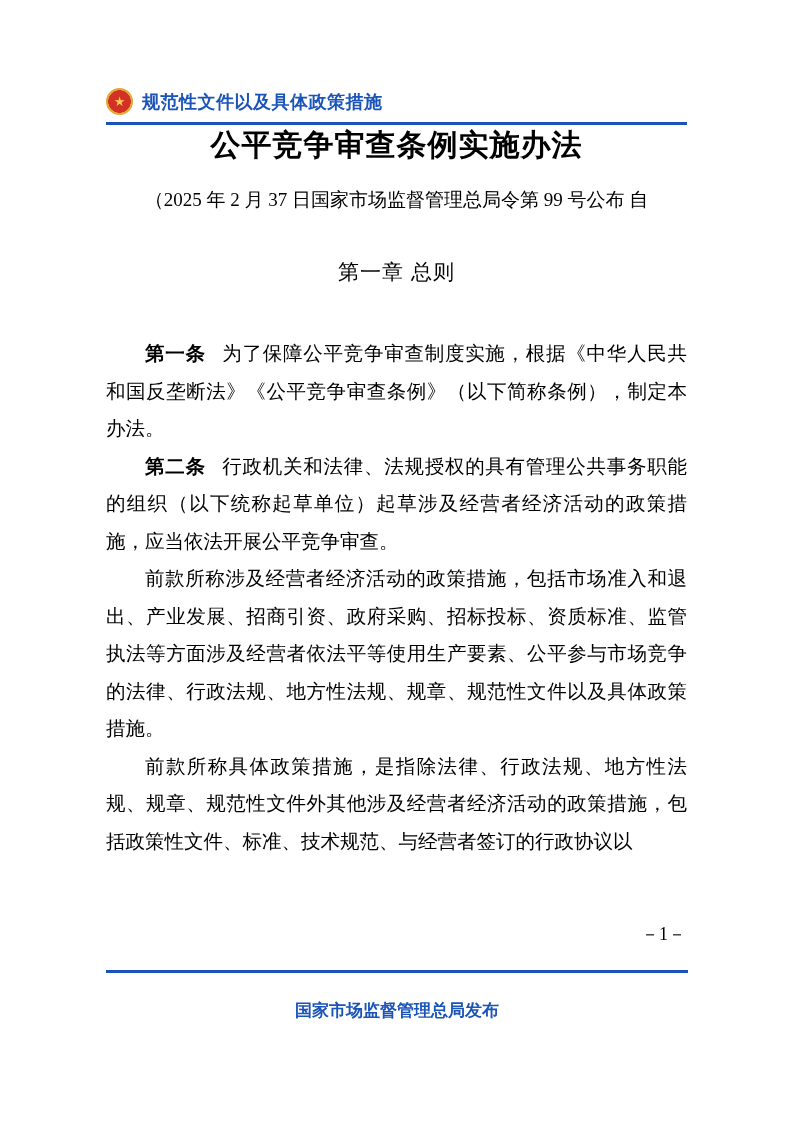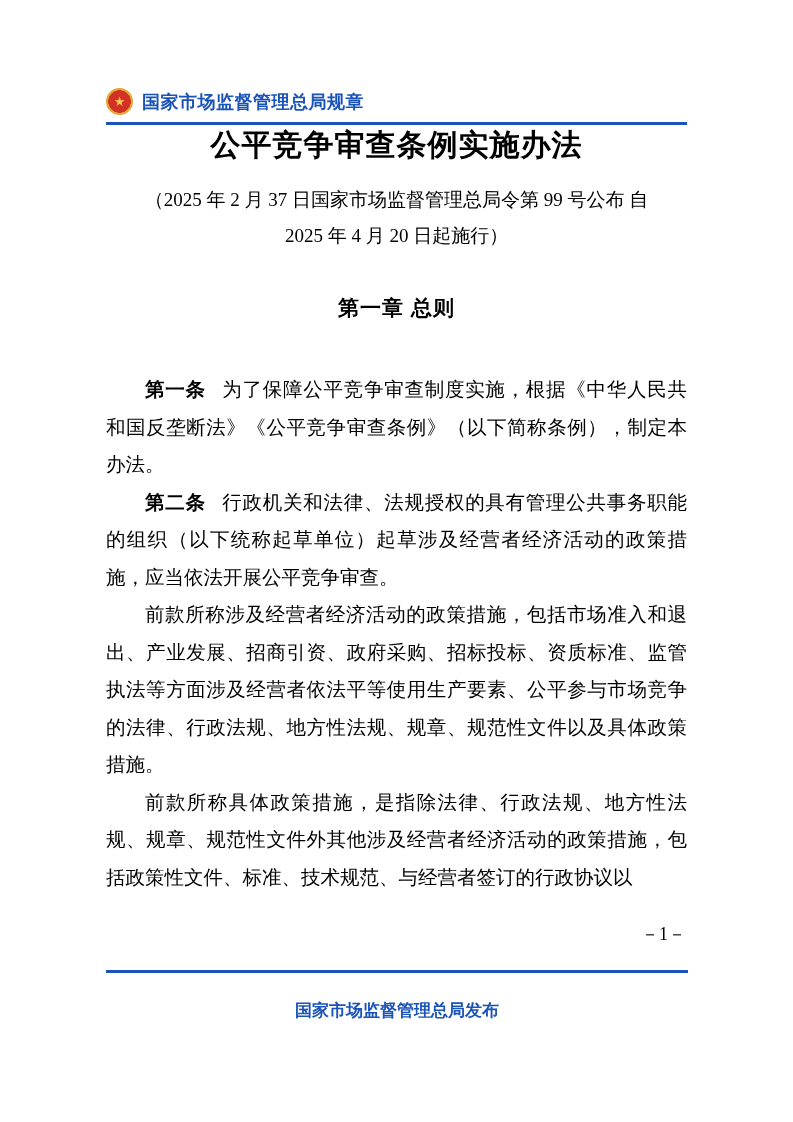--- a/index.html
+++ b/index.html
@@ -48,21 +48,21 @@
     font-size: 19px;
     line-height: 36px;
   }
 
   
   .chapter-heading {
     margin-top: 40px;
     text-align: center;
     font-family: "Liberation Sans", "DejaVu Sans", sans-serif;
     font-size: 21px;
-    font-weight: bold;
+    font-weight: normal;
     letter-spacing: 1px;
   }
 
   
   .doc-body { margin-top: 49px; }
   .body-para {
     font-size: 19.5px;
     line-height: 37.5px;
     text-align: justify;
     text-indent: 2em;
@@ -98,31 +98,30 @@
 </style>
 </head>
 <body>
 
 <div class="page">
   <div class="content">
 
     <header class="doc-header">
       <div class="header-row">
         <span class="emblem"></span>
-        <span class="agency-label accent-text" style="color: rgb(27, 84, 184);">国家市场监督管理总局规章</span>
+        <span class="agency-label accent-text" style="color: rgb(27, 84, 184);">规范性文件以及具体政策措施</span>
       </div>
       <div class="rule top-rule" style="background: rgb(27, 84, 184);"></div>
     </header>
 
     <main>
       <h1 class="doc-title">公平竞争审查条例实施办法</h1>
 
       <p class="promulgation">
         <span>（2025 年 2 月 37 日国家市场监督管理总局令第 99 号公布  自</span><br>
-        <span>2025 年 4 月 20 日起施行）</span>
       </p>
 
       <h2 class="chapter-heading">第一章 总则</h2>
 
       <section class="doc-body">
         <p class="body-para">
           <strong class="article-label">第一条</strong><span>为了保障公平竞争审查制度实施，根据《中华人民共和国反垄断法》《公平竞争审查条例》（以下简称条例），制定本办法。</span>
         </p>
 
         <p class="body-para">

